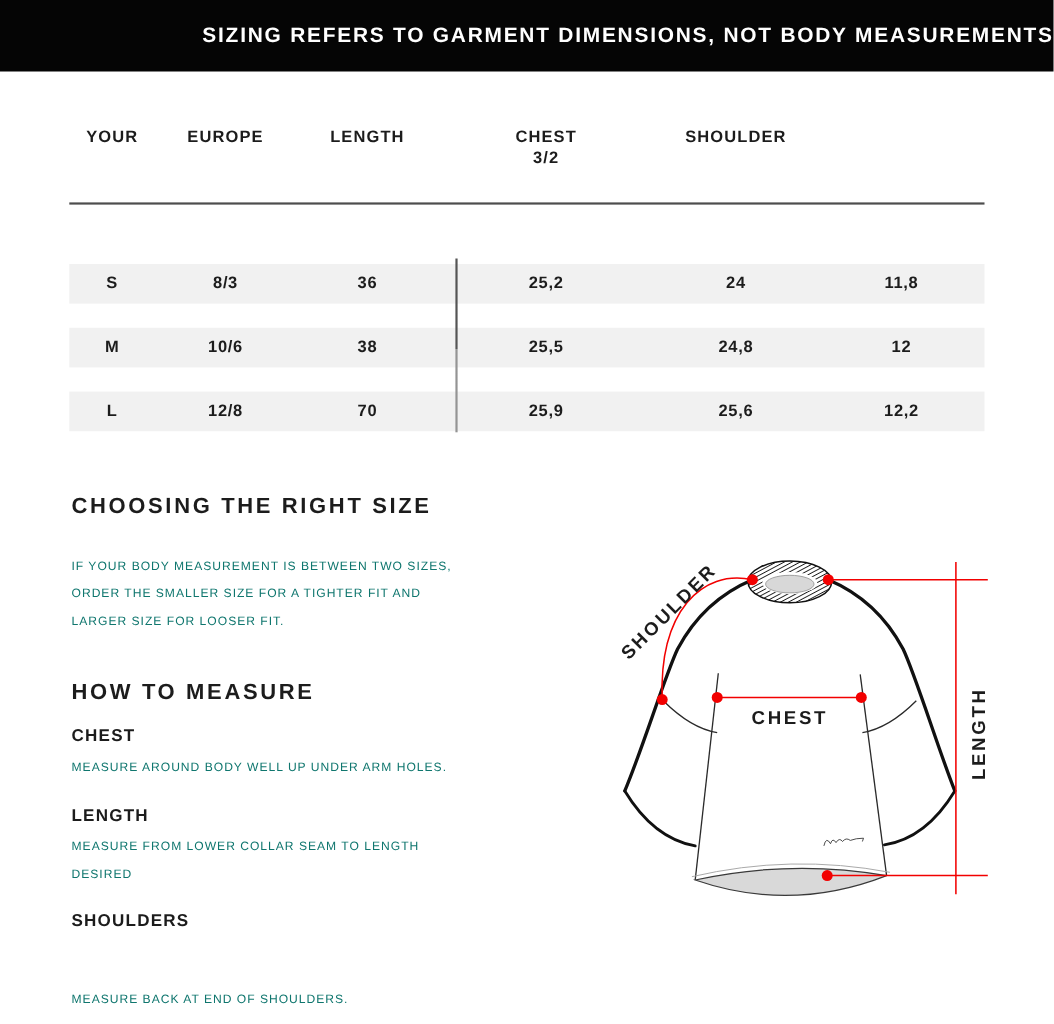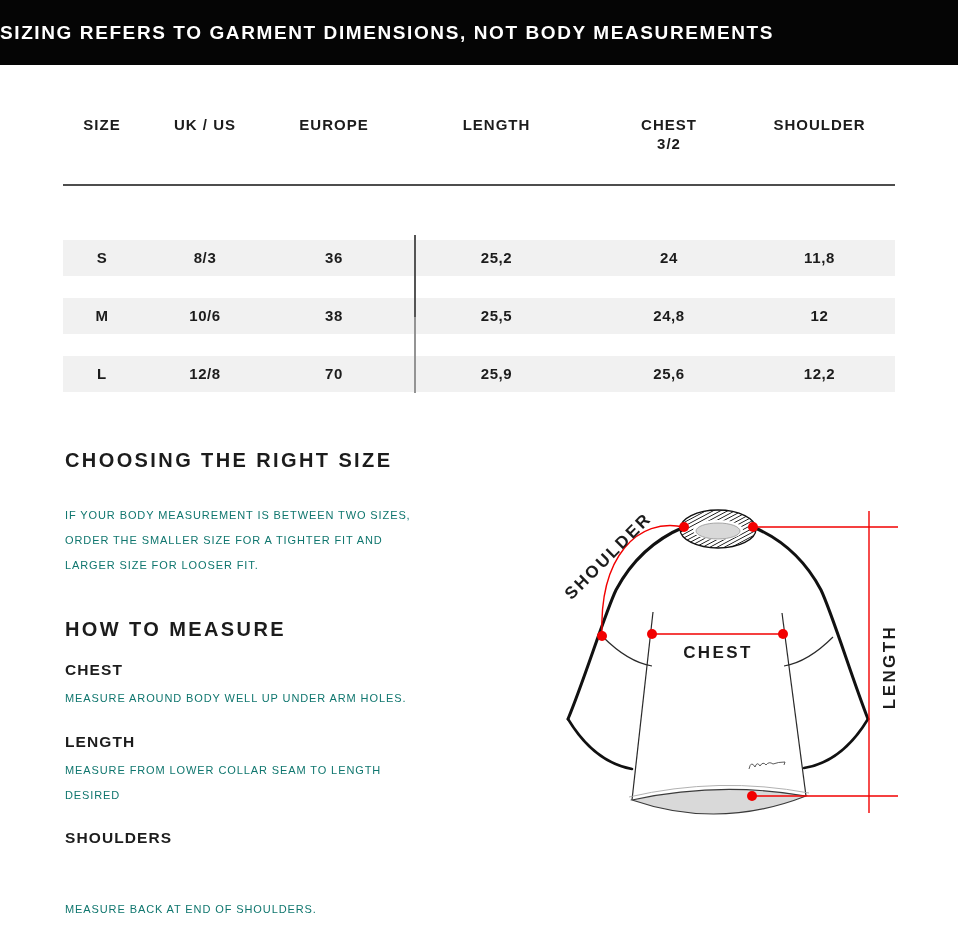--- a/index.html
+++ b/index.html
@@ -3,21 +3,21 @@
 <meta charset="utf-8">
 <style>
   html,body{margin:0;padding:0;background:#fff;}
   .page{
     position:relative;width:958px;height:931px;background:#fff;overflow:hidden;
     font-family:"Liberation Sans","DejaVu Sans",sans-serif;color:#1c1c1c;
   }
   
   .banner{
     position:absolute;left:0;top:0;width:958px;height:65px;background:#050505;
-    display:flex;align-items:center;justify-content:flex-start;
+    display:flex;align-items:center;justify-content:flex-end;
   }
   .banner span{
     color:#fff;font-weight:bold;font-size:19px;letter-spacing:1.6px;white-space:nowrap;
   }
   
   .table{position:absolute;left:63px;top:115px;width:832px;height:280px;}
   .t-row{display:grid;grid-template-columns:78px 128px 130px 195px 150px 151px;width:832px;}
   .t-head{position:absolute;left:0;top:0;}
   .t-head .cell{text-align:center;font-weight:bold;font-size:15px;letter-spacing:1px;line-height:19px;}
   .t-rule{position:absolute;left:0;top:69px;width:832px;height:2px;background:#4d4d4d;}
@@ -47,25 +47,21 @@
 
 <div class="page">
 
   <div class="banner">
     <span>SIZING REFERS TO GARMENT DIMENSIONS, NOT BODY MEASUREMENTS</span>
   </div>
 
   <div class="table">
     <div class="t-row t-head">
       <div class="cell">
-        <div>SIZE</div>
-          <div></div>
-      </div>
-      <div class="cell">
-        <div>UK / US</div>
+        <div>YOUR</div>
           <div></div>
       </div>
       <div class="cell">
         <div>EUROPE</div>
           <div></div>
       </div>
       <div class="cell">
         <div>LENGTH</div>
           <div></div>
       </div>

